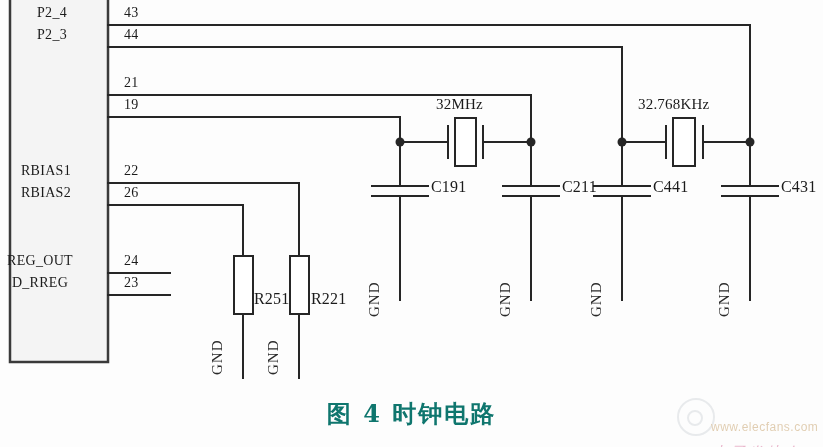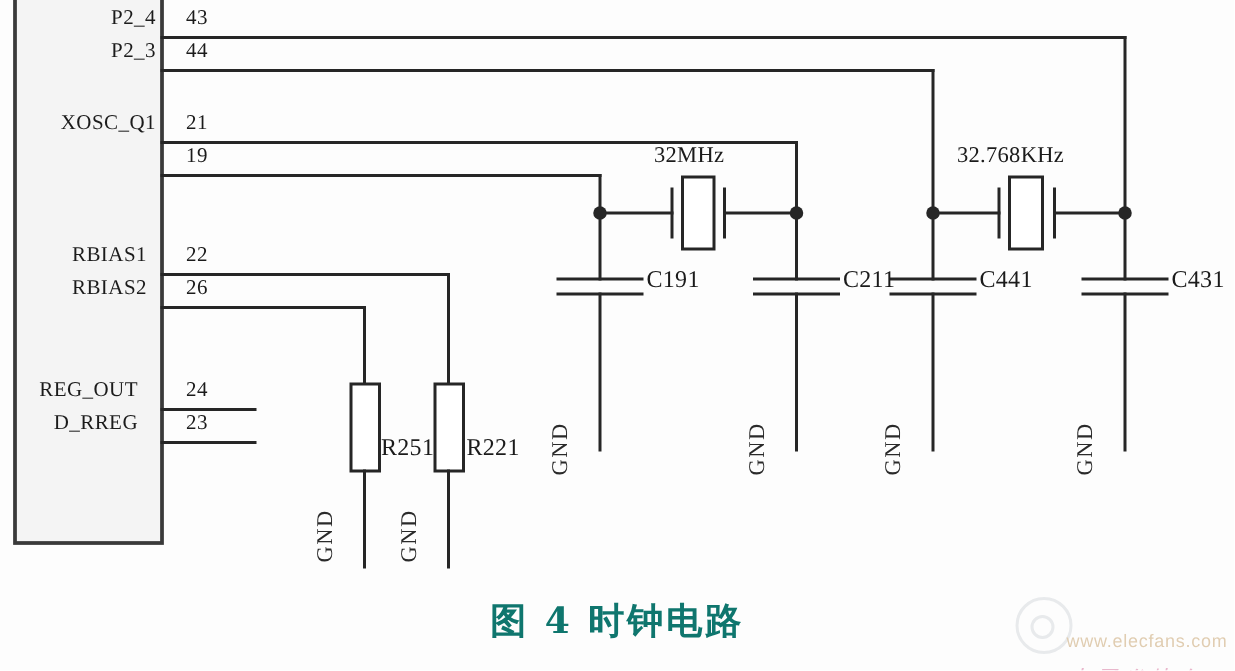--- a/index.html
+++ b/index.html
@@ -23,21 +23,21 @@
     height: 447px;
   }
   .cap-label, .ref-label, .xtal-label, .pin-num, .pin-name {
     position: absolute;
     color: #1b1b1b;
     white-space: nowrap;
     font-family: "Liberation Serif", "DejaVu Serif", serif;
   }
   .pin-name {
     font-size: 14px;
-    text-align: right;
+    text-align: center;
     letter-spacing: 0.3px;
   }
   .pin-num {
     font-size: 14px;
     letter-spacing: 0.3px;
   }
   .cap-label {
     font-size: 16px;
     letter-spacing: 0.2px;
   }
@@ -234,21 +234,20 @@
       <g>
         <rect x="290" y="256" width="19" height="58" fill="#ffffff" stroke="#262626" stroke-width="2"></rect>
         <line x1="299" y1="314" x2="299" y2="378"></line>
       </g>
 
     </g>
   </svg>
 
   <div class="pin-name" style="left:0px;  top:5px;  width:104px;">P2_4</div>
   <div class="pin-name" style="left:0px;  top:27px; width:104px;">P2_3</div>
-  <div class="pin-name" style="left:0px;  top:75px; width:104px;">XOSC_Q1</div>
   <div class="pin-name" style="left:-6px; top:163px; width:104px;">RBIAS1</div>
   <div class="pin-name" style="left:-6px; top:185px; width:104px;">RBIAS2</div>
   <div class="pin-name" style="left:-12px;top:253px; width:104px;">REG_OUT</div>
   <div class="pin-name" style="left:-12px;top:275px; width:104px;">D_RREG</div>
 
   <div class="pin-num" style="left:124px; top:5px;">43</div>
   <div class="pin-num" style="left:124px; top:27px;">44</div>
   <div class="pin-num" style="left:124px; top:75px;">21</div>
   <div class="pin-num" style="left:124px; top:97px;">19</div>
   <div class="pin-num" style="left:124px; top:163px;">22</div>

